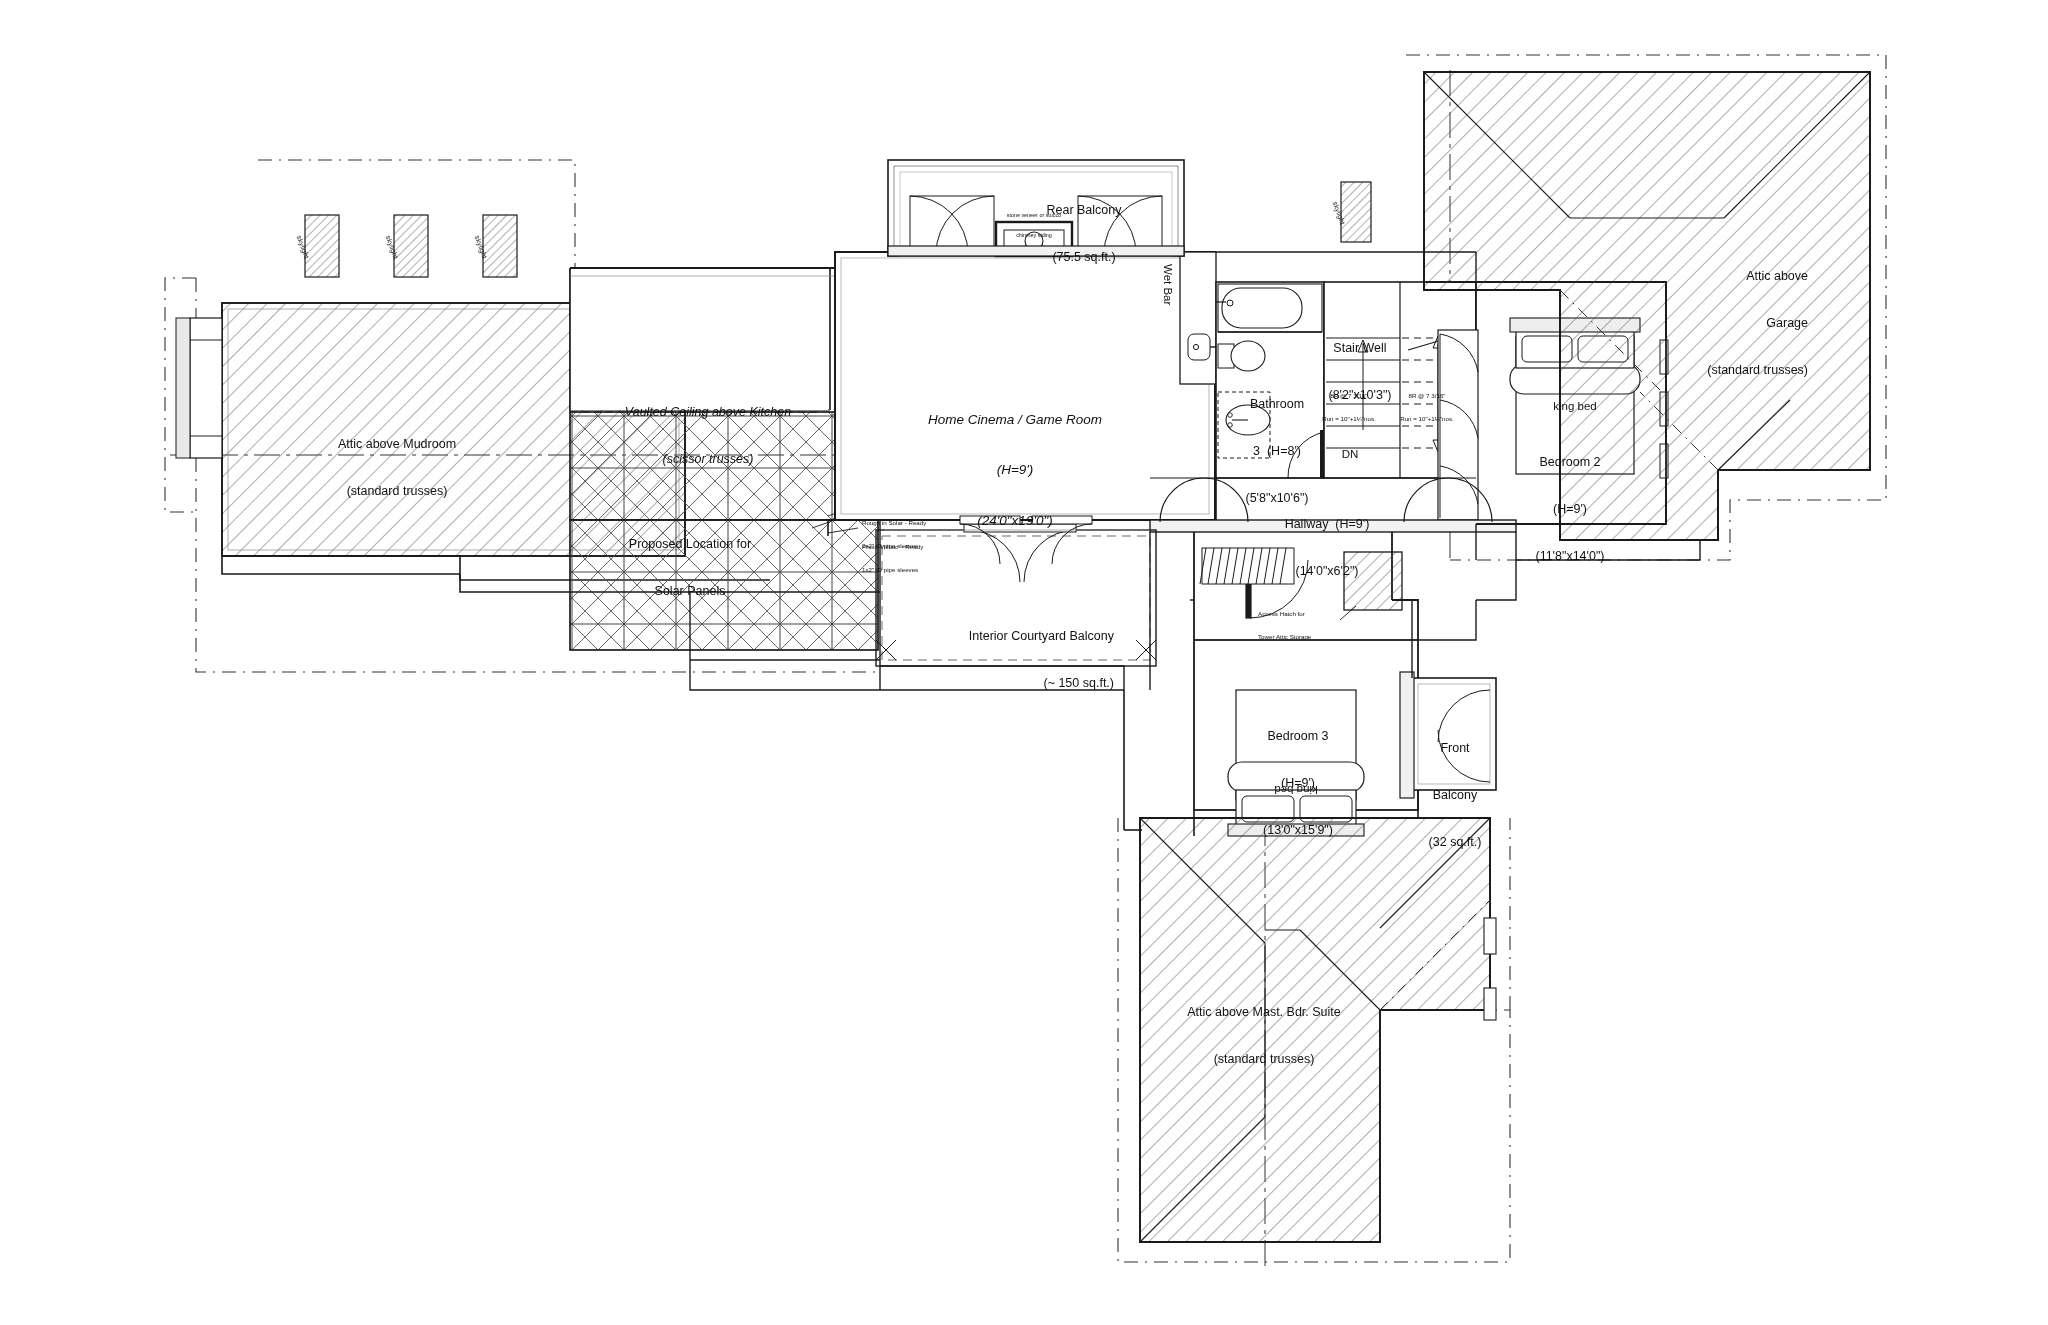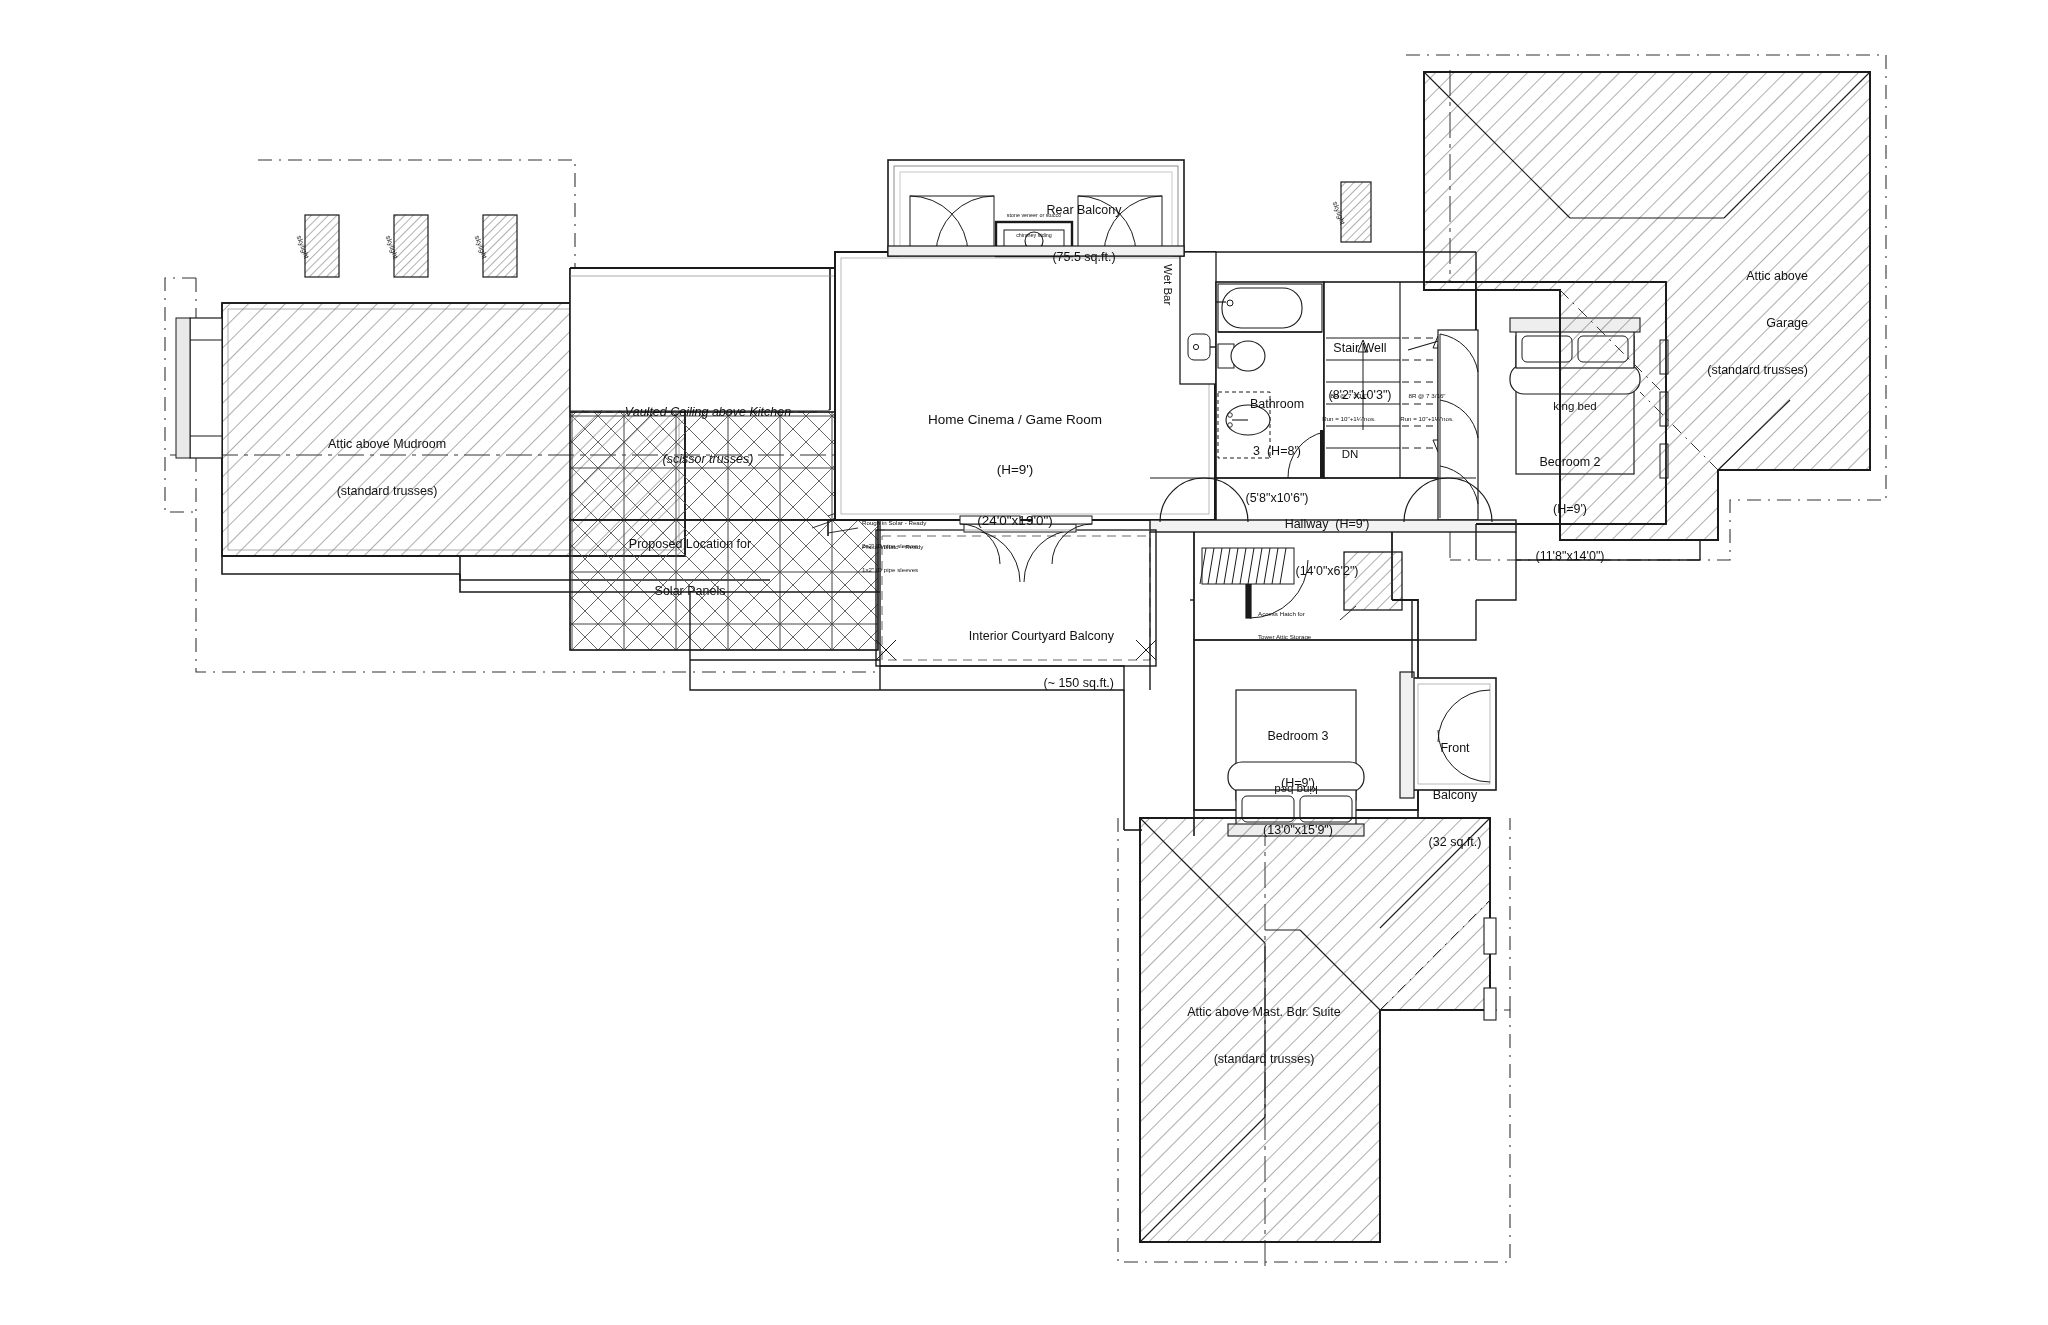--- a/index.html
+++ b/index.html
@@ -2,21 +2,21 @@
 <html><head>
 <meta charset="utf-8">
 <style>
   html,body{margin:0;padding:0;background:#ffffff;}
   body{width:2048px;height:1325px;position:relative;overflow:hidden;
        font-family:"Liberation Sans", sans-serif;color:#1a1a1a;}
   #plan{position:absolute;inset:0;}
   svg{display:block;}
   .lbl{position:absolute;text-align:center;line-height:1.25;white-space:pre;
        color:#111;font-family:"Liberation Sans",sans-serif;}
-  .t13{font-size:13.5px;}
+  .t13{font-size:13.5px;font-style:italic;}
   .t12{font-size:12.5px;}
   .t11{font-size:11.5px;}
   .t8{font-size:7.2px;}
   .t7{font-size:6.2px;}
   .t6{font-size:5.4px;}
   .rot90{transform:rotate(90deg);transform-origin:0 0;}
   .rot180{transform:rotate(180deg);}
   .rotsky{transform:rotate(70deg);transform-origin:0 0;}
 </style>
 </head>
@@ -414,21 +414,21 @@
 <div class="lbl t11" style="left:1515px;top:370px;width:120px;">
   <div>king bed</div>
 </div>
 
 <div class="lbl t12" style="left:1658px;top:238px;width:150px;text-align:right;">
   <div>Attic above</div>
   <div>Garage</div>
   <div>(standard trusses)</div>
 </div>
 
-<div class="lbl t12" style="left:292px;top:406px;width:190px;">
+<div class="lbl t12" style="left:302px;top:406px;width:190px;">
   <div>Attic above Mudroom</div>
   <div>(standard trusses)</div>
 </div>
 
 <div class="lbl t12" style="left:1152px;top:974px;width:224px;">
   <div>Attic above Mast. Bdr. Suite</div>
   <div>(standard trusses)</div>
 </div>
 
 <div class="lbl t12" style="left:602px;top:374px;width:212px;font-style:italic;">

